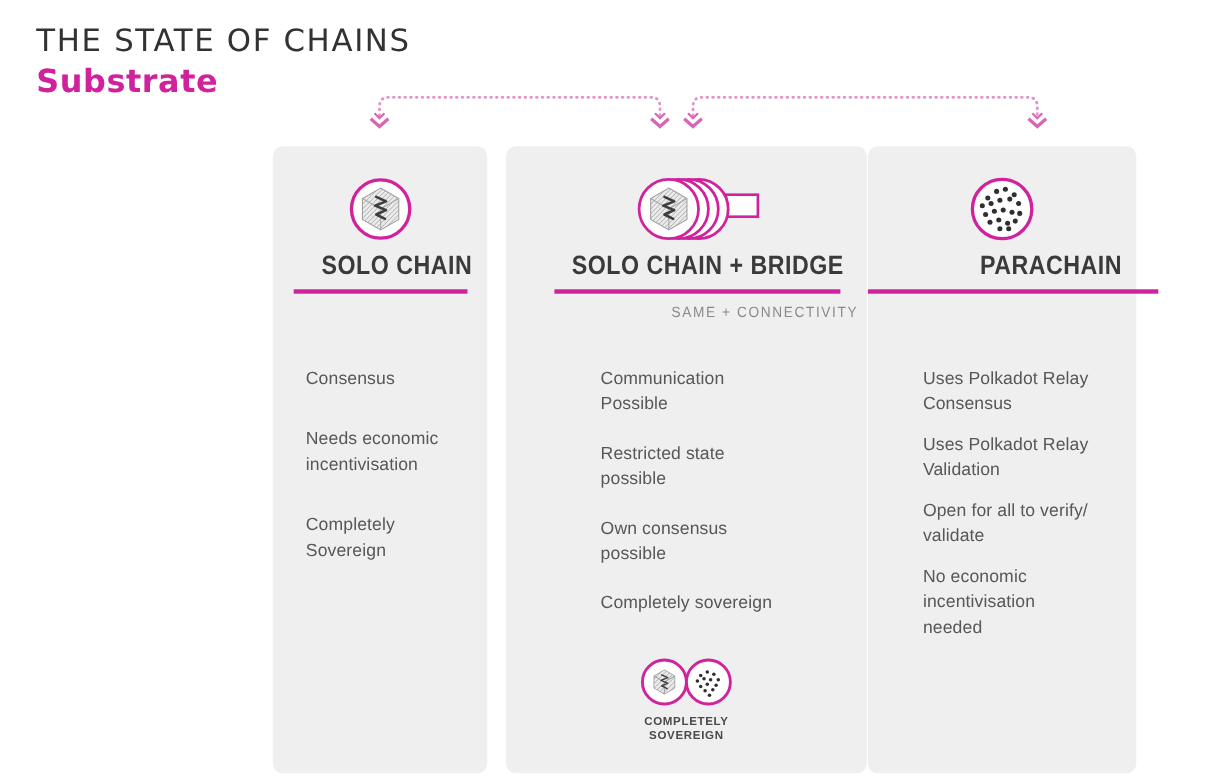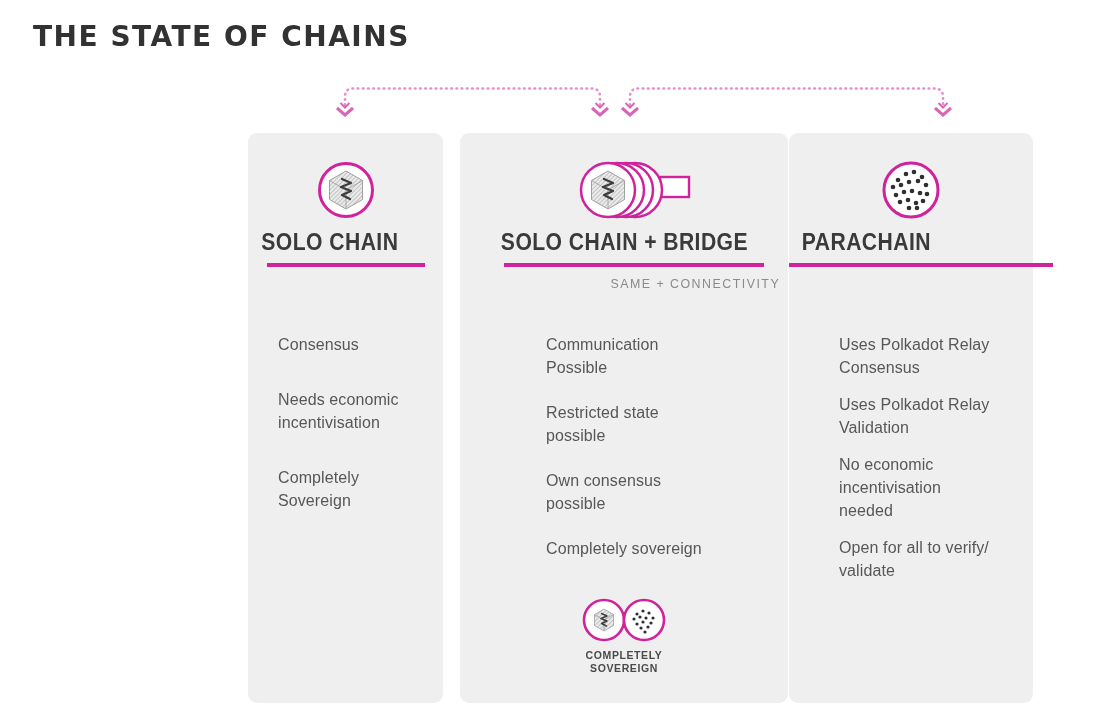--- a/index.html
+++ b/index.html
@@ -5,41 +5,41 @@
   html,body{margin:0;padding:0;background:#ffffff;}
   .canvas{
     position:relative;width:1109px;height:710px;overflow:hidden;
     background:#ffffff;
     font-family:"Liberation Sans", sans-serif;
   }
   
   .page-title{
     position:absolute;left:33px;top:20px;margin:0;
     font-family:"DejaVu Sans", sans-serif;
-    font-size:28px;font-weight:700;letter-spacing:1.5px;
+    font-size:28px;font-weight:400;letter-spacing:1.5px;
     color:var(--title-text);
   }
   .page-subtitle{
     position:absolute;left:33px;top:57px;margin:0;
     font-family:"DejaVu Sans", sans-serif;
     font-size:29px;font-weight:700;letter-spacing:0.5px;
     color:var(--accent-pink);
   }
   
   .arrows{position:absolute;left:0;top:0;pointer-events:none;}
   .s-arrow{stroke:var(--arrow-pink);fill:none;stroke-width:2.6;stroke-linecap:round;stroke-dasharray:0.6 4.6;}
   .s-head{stroke:var(--arrow-head-pink);fill:none;stroke-linejoin:miter;}
   
   .card{
     position:absolute;top:133px;height:570px;border-radius:9px;
     background:var(--card-bg);
   }
   .icon-wrap{margin-top:26px;height:62px;display:flex;align-items:center;justify-content:center;}
   .heading{
-    margin:8px 4px 0 4px;text-align:left;line-height:26px;
+    margin:8px 4px 0 4px;text-align:right;line-height:26px;
     font-size:24px;font-weight:700;color:var(--heading-text);
     white-space:nowrap;
   }
   .heading > span{display:inline-block;transform:scaleX(0.88);letter-spacing:0.5px;}
   .rule{height:4px;background:var(--accent-pink);margin:8px auto 0 auto;}
   .subheading{
     margin-top:9px;text-align:right;
     font-size:13.5px;letter-spacing:1.6px;color:#8a8a8a;white-space:nowrap;
   }
   .subheading > span{display:inline-block;transform:scaleX(0.92);}
@@ -65,20 +65,21 @@
   .s-edge{stroke:#a8a8a8;stroke-width:1;fill:none;}
   .s-glyph{stroke:#3d3d3d;fill:none;stroke-linejoin:round;stroke-linecap:round;}
   .f-dot{fill:var(--icon-dot);}
 </style>
 </head>
 <body>
 
 <div class="canvas">
 
   <h1 class="page-title">THE STATE OF CHAINS</h1>
+  <h2 class="page-subtitle">Substrate</h2>
 
   <svg class="arrows" width="1109" height="135" viewBox="0 0 1109 135">
     <g>
       <path class="s-arrow" d="M345,105 L345,97 Q345,88.5 353,88.5 L592,88.5 Q600,88.5 600,97 L600,105"></path>
       <g transform="translate(345,110)">
         <path class="s-head" stroke-width="2" d="M-4.5,-7 l4.5,4.5 l4.5,-4.5"></path>
         <path class="s-head" stroke-width="3" d="M-8,-2 l8,7 l8,-7"></path>
       </g>
       <g transform="translate(600,110)">
         <path class="s-head" stroke-width="2" d="M-4.5,-7 l4.5,4.5 l4.5,-4.5"></path>
@@ -217,20 +218,20 @@
           <circle class="f-dot" cx="6" cy="18" r="2.3"></circle>
       </svg>
     </div>
     <h2 class="heading"><span>PARACHAIN</span></h2>
     <div class="rule" style="width:264px;"></div>
     <div class="items">
       <div class="item">Uses Polkadot Relay
 Consensus</div>
       <div class="item">Uses Polkadot Relay
 Validation</div>
+      <div class="item">Open for all to verify/
+validate</div>
       <div class="item">No economic incentivisation
 needed</div>
-      <div class="item">Open for all to verify/
-validate</div>
     </div>
   </section>
 
 </div>
 
 </body></html>

